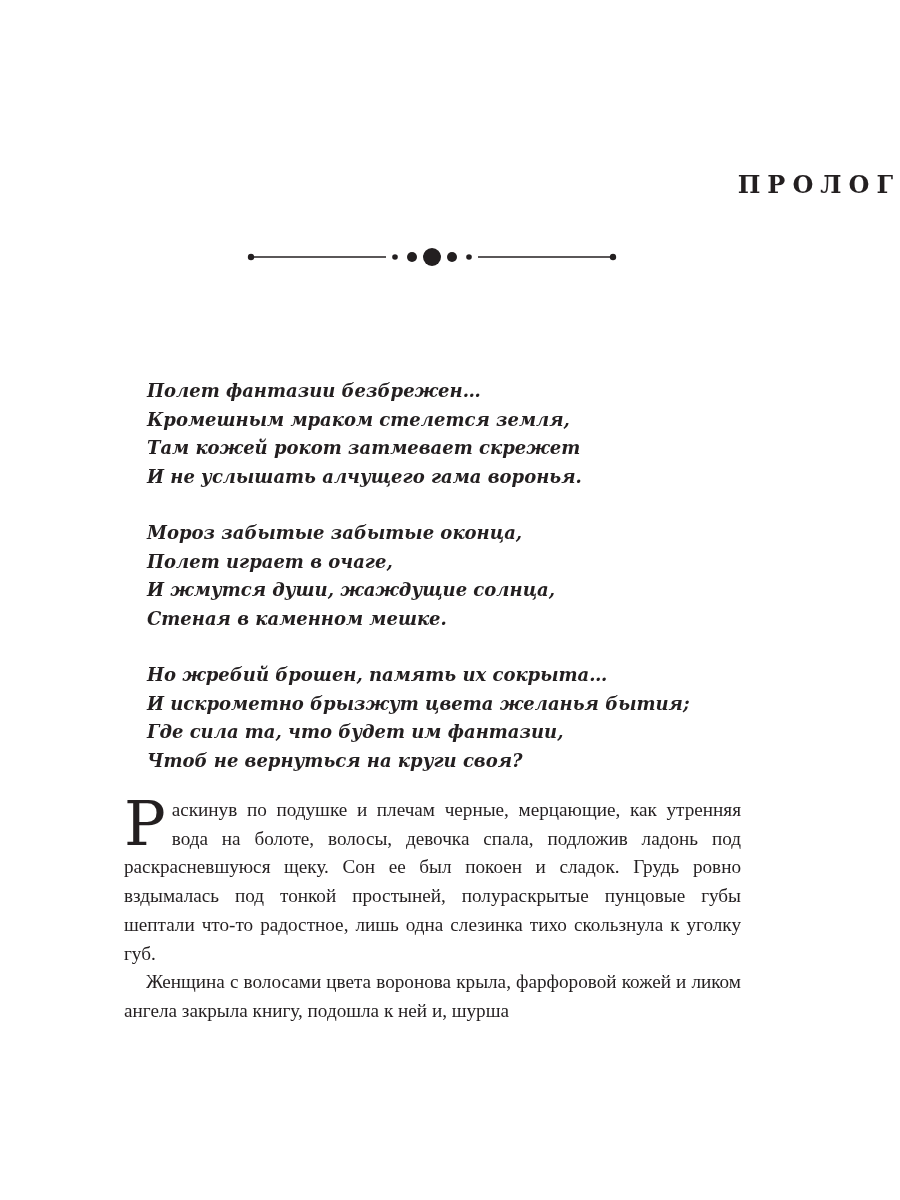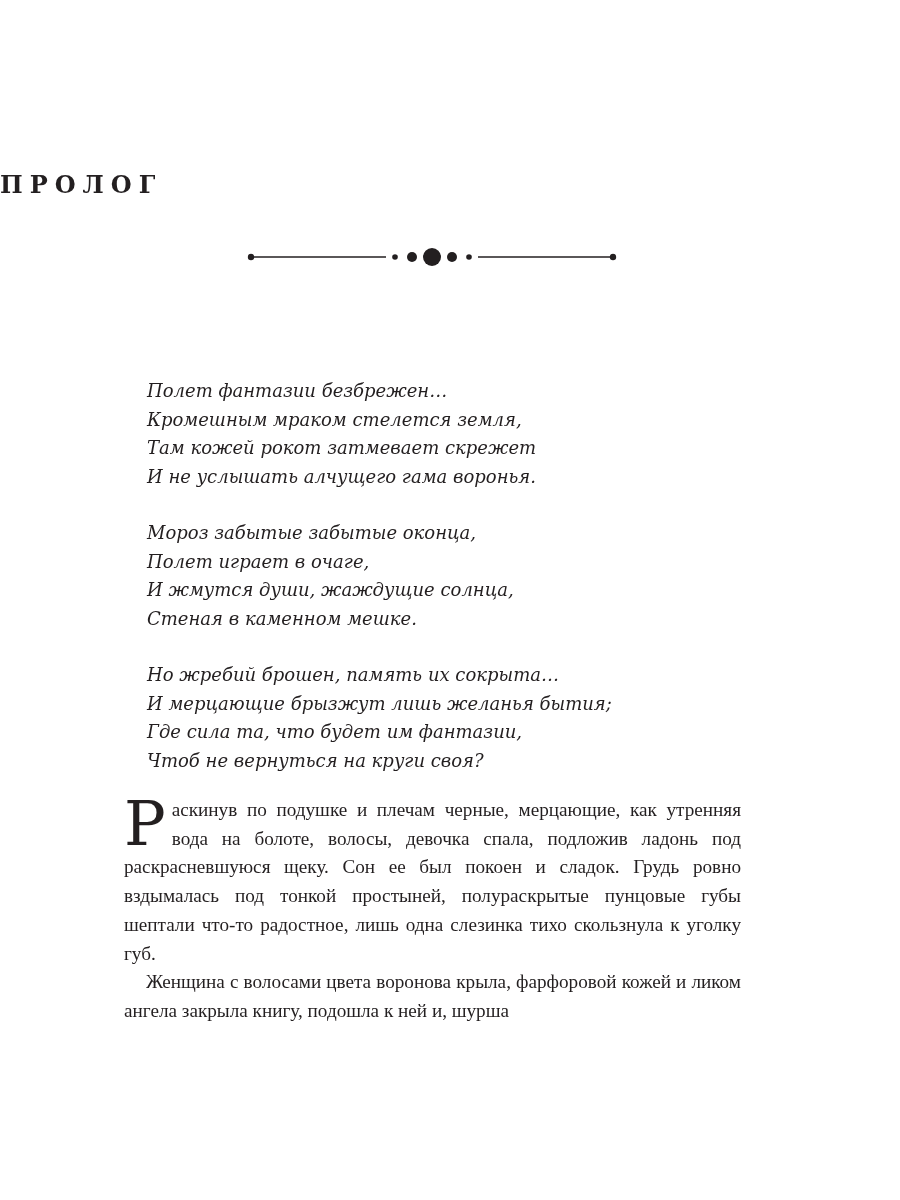--- a/index.html
+++ b/index.html
@@ -1,27 +1,27 @@
 <!DOCTYPE html>
 <html><head>
 <meta charset="utf-8">
 <style>
   html, body { margin: 0; padding: 0; }
   body {
     width: 900px; height: 1200px; background: #ffffff; position: relative;
     font-family: "DejaVu Serif", "Liberation Serif", serif; color: #231f20; overflow: hidden;
   }
   .title {
-    position: absolute; top: 170px; left: 0; width: 900px; text-align: left;
+    position: absolute; top: 170px; left: 0; width: 900px; text-align: right;
     font-size: 24px; font-weight: bold; letter-spacing: 7px; color: #231f20;
   }
   .ornament { position: absolute; top: 245px; left: 246px; width: 372px; height: 24px; }
   .poem {
     position: absolute; left: 147px; top: 377px; font-style: italic;
-    font-size: 18px; line-height: 28.5px; color: #231f20;
+    font-size: 18px; line-height: 28.5px; color: #231f20; font-weight: bold;
   }
   .stanza { margin-bottom: 28px; }
   .stanza .line { display: block; white-space: nowrap; }
   .prose {
     position: absolute; left: 124px; top: 796px; width: 617px;
     font-size: 19.2px; line-height: 28.7px; text-align: justify; color: #231f20;
     font-family: "Liberation Serif", "DejaVu Serif", serif;
   }
   .prose p { margin: 0; }
   .prose p.indent { text-indent: 22px; }
@@ -55,21 +55,21 @@
     <span class="line">И не услышать алчущего гама воронья.</span>
   </div>
   <div class="stanza">
     <span class="line">Мороз забытые забытые оконца,</span>
     <span class="line">Полет играет в очаге,</span>
     <span class="line">И жмутся души, жаждущие солнца,</span>
     <span class="line">Стеная в каменном мешке.</span>
   </div>
   <div class="stanza">
     <span class="line">Но жребий брошен, память их сокрыта…</span>
-    <span class="line">И мерцающие брызжут лишь желанья бытия;</span>
+    <span class="line">И искрометно брызжут цвета желанья бытия;</span>
     <span class="line">Где сила та, что будет им фантазии,</span>
     <span class="line">Чтоб не вернуться на круги своя?</span>
   </div>
 </div>
 
 <div class="prose">
   <p><span class="dropcap">Р</span><span>аскинув по подушке и плечам черные, мерцающие, как утренняя вода на болоте, волосы, девочка спала, подложив ладонь под раскрасневшуюся щеку. Сон ее был покоен и сладок. Грудь ровно вздымалась под тонкой простыней, полураскры­тые пунцовые губы шептали что-то радостное, лишь одна сле­зинка тихо скользнула к уголку губ.</span></p>
   <p class="indent"><span>Женщина с волосами цвета воронова крыла, фарфоровой кожей и ликом ангела закрыла книгу, подошла к ней и, шурша</span></p>
 </div>
 

